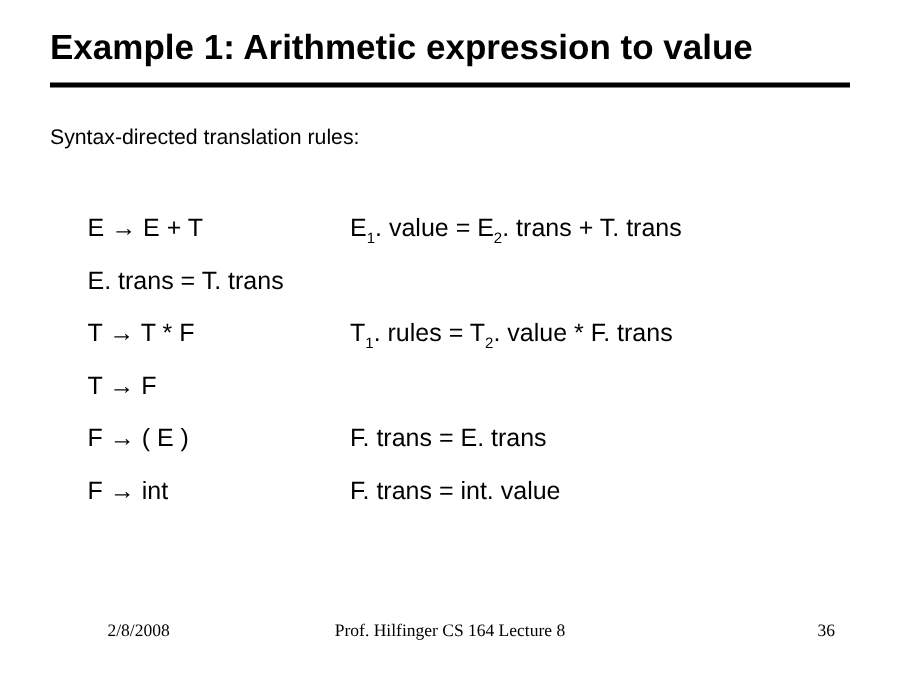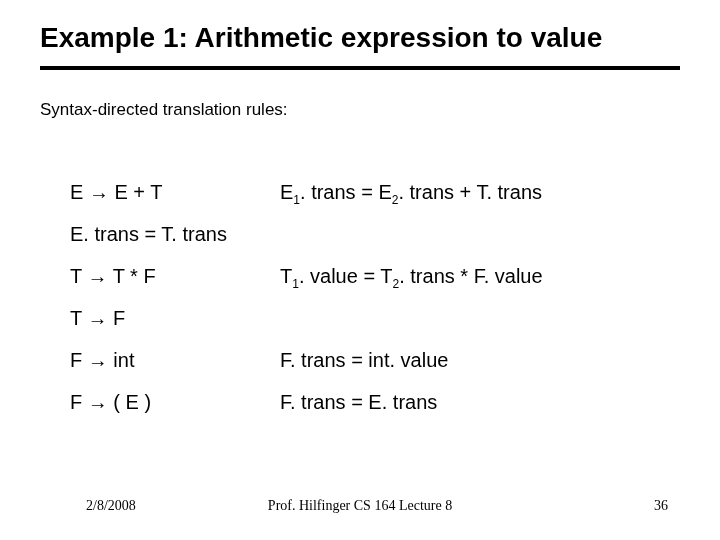--- a/index.html
+++ b/index.html
@@ -41,21 +41,21 @@
   }
   .table {
     position: absolute;
     left: 70px;
     top: 162px;
     font-family: Arial, sans-serif;
     font-size: 20px;
   }
   .row {
     display: flex;
-    align-items: flex-end;
+    align-items: center;
     height: 42px;
   }
   .col-prod {
     width: 210px;
     white-space: nowrap;
   }
   .col-action {
     white-space: nowrap;
   }
   sub {
@@ -101,68 +101,68 @@
 
   <div class="table">
 
     <div class="row">
       <div class="col-prod">
         <span>E</span>
         <span>→</span>
         <span>E + T</span>
       </div>
       <div class="col-action">
-        <span>E</span><sub>1</sub><span>. trans = E</span><sub>2</sub><span>. trans + T. trans</span>
+        <span>E</span><sub>1</sub><span>. value = E</span><sub>2</sub><span>. trans + T. trans</span>
       </div>
     </div>
 
     <div class="row">
       <div class="col-action">
         <span>E. trans = T. trans</span>
       </div>
     </div>
 
     <div class="row">
       <div class="col-prod">
         <span>T</span>
         <span>→</span>
         <span>T * F</span>
       </div>
       <div class="col-action">
-        <span>T</span><sub>1</sub><span>. value = T</span><sub>2</sub><span>. trans * F. value</span>
+        <span>T</span><sub>1</sub><span>. rules = T</span><sub>2</sub><span>. value * F. trans</span>
       </div>
     </div>
 
     <div class="row">
       <div class="col-prod">
         <span>T</span>
         <span>→</span>
         <span>F</span>
       </div>
     </div>
 
     <div class="row">
       <div class="col-prod">
         <span>F</span>
         <span>→</span>
-        <span>int</span>
+        <span>( E )</span>
       </div>
       <div class="col-action">
-        <span>F. trans = int. value</span>
+        <span>F. trans = E. trans</span>
       </div>
     </div>
 
     <div class="row">
       <div class="col-prod">
         <span>F</span>
         <span>→</span>
-        <span>( E )</span>
+        <span>int</span>
       </div>
       <div class="col-action">
-        <span>F. trans = E. trans</span>
+        <span>F. trans = int. value</span>
       </div>
     </div>
   </div>
 
   <div class="footer">
     <div class="footer-date">2/8/2008</div>
     <div class="footer-center">Prof. Hilfinger CS 164 Lecture 8</div>
     <div class="footer-page">36</div>
   </div>
 

